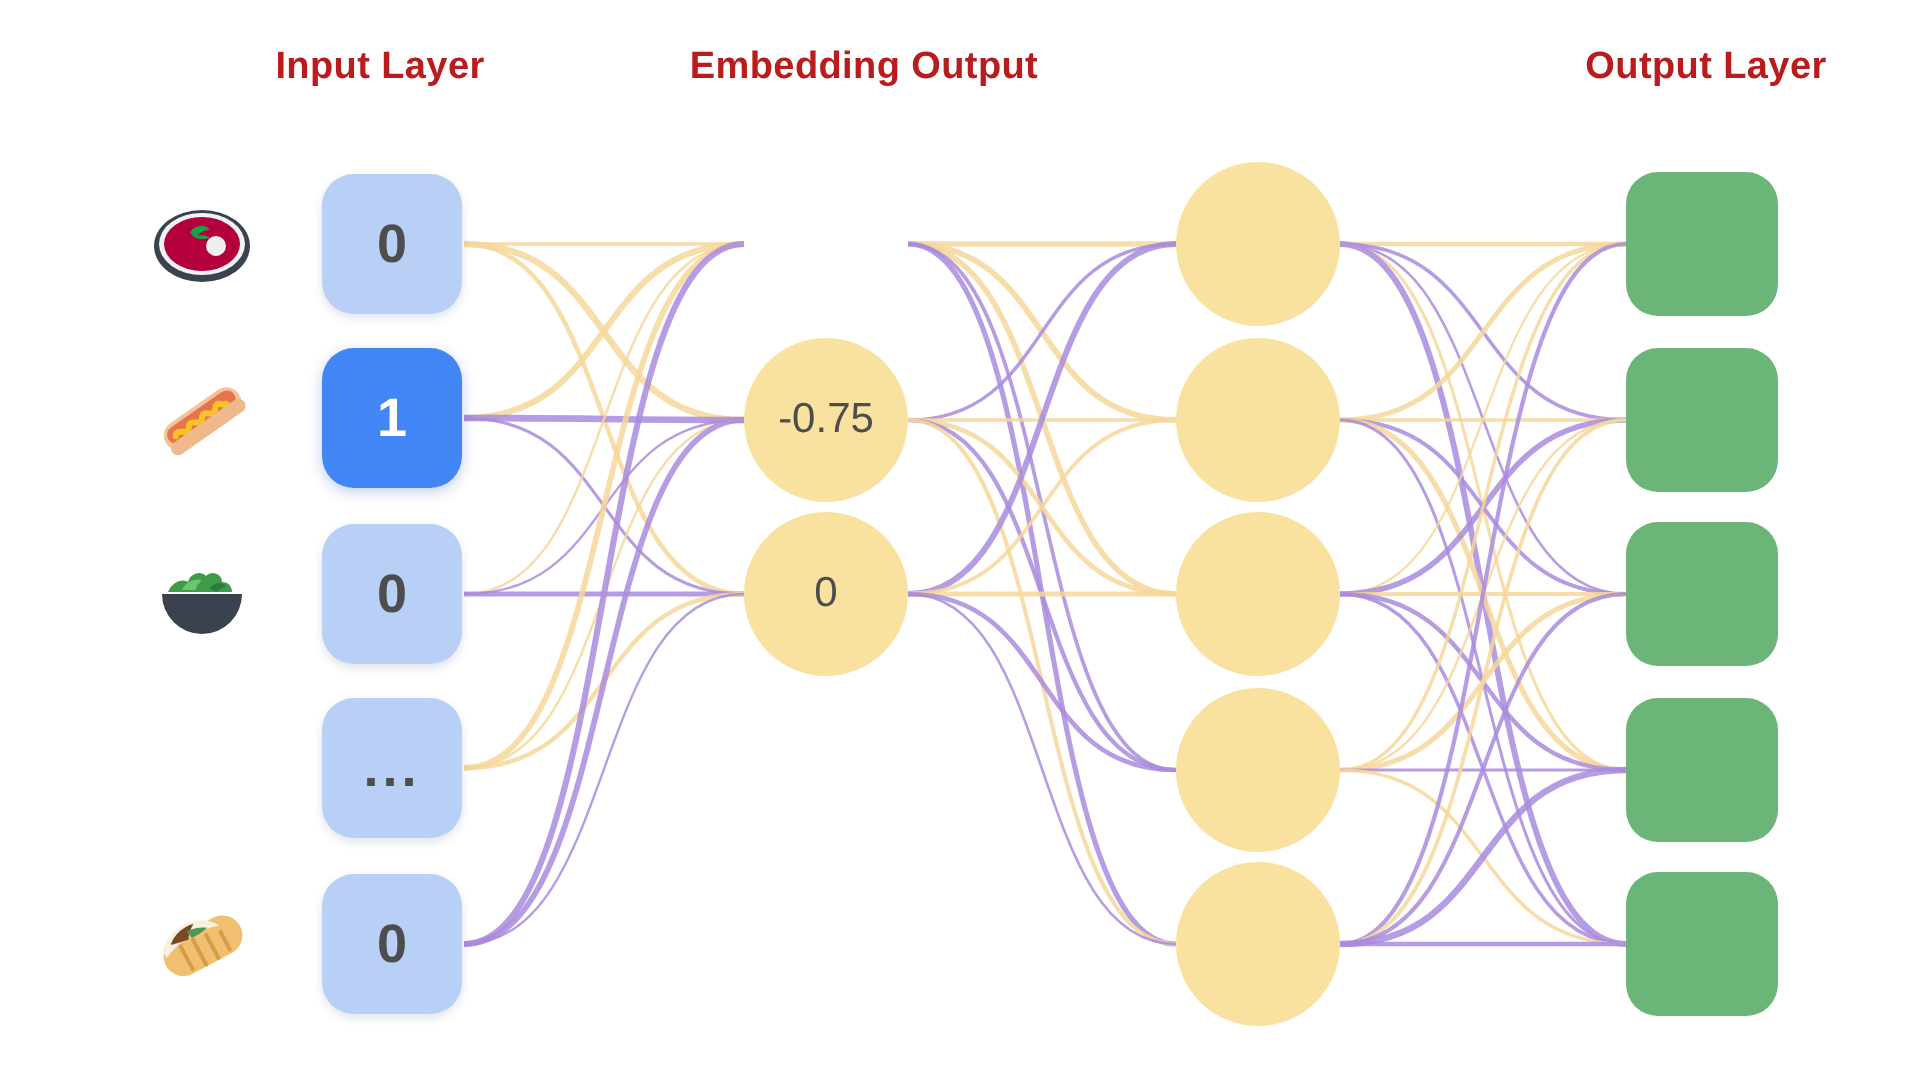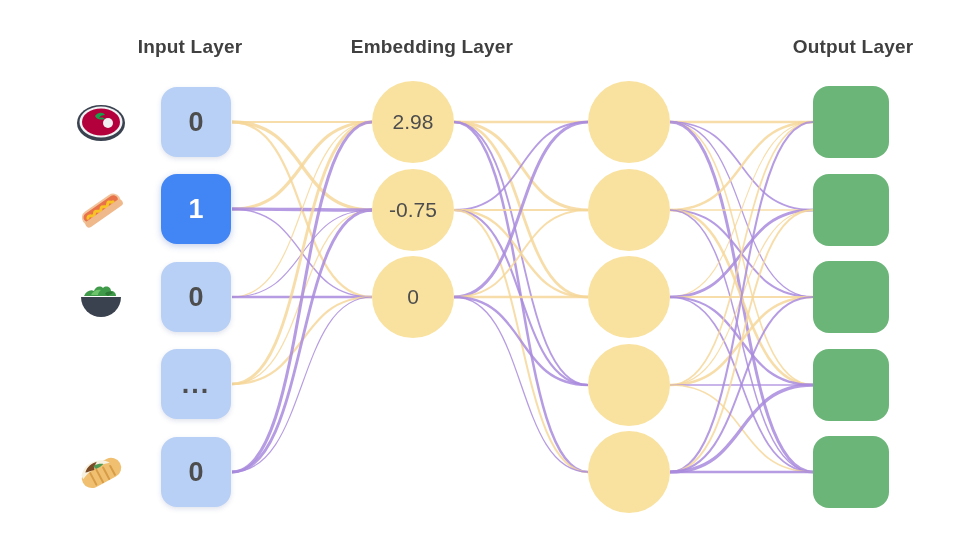--- a/index.html
+++ b/index.html
@@ -10,25 +10,25 @@
     overflow:hidden;
     position:relative;
   }
   #stage{position:absolute;inset:0;}
 
   
   .layer-title{
     position:absolute;
     font-size:19px;
     font-weight:bold;
-    color:#404040;
+    color:#b91c1c;
     letter-spacing:.2px;
     white-space:nowrap;
     transform:translateX(-50%);
-    top:36px;
+    top:23px;
   }
 
   
   #edges{position:absolute;left:0;top:0;width:960px;height:540px;}
 
   
   .node{position:absolute;box-sizing:border-box;}
 
   .input-box{
     width:70px;height:70px;
@@ -71,21 +71,21 @@
     background:#6cb579;
     transform:translate(-50%,-50%);
   }
 </style>
 </head>
 <body>
 
 <div id="stage">
 
   <div class="layer-title" style="left:190px;">Input Layer</div>
-  <div class="layer-title" style="left:432px;">Embedding Layer</div>
+  <div class="layer-title" style="left:432px;">Embedding Output</div>
   <div class="layer-title" style="left:853px;text-align:center;">Output Layer</div>
 
   <svg id="edges" viewBox="0 0 960 540" xmlns="http://www.w3.org/2000/svg">
       <path d="M232,122 C309,122 295,122 372,122" stroke="#f6d79a" fill="none" stroke-width="1.7583825352873572" opacity="0.85"></path>
       <path d="M232,122 C309,122 295,210 372,210" stroke="#f6d79a" fill="none" stroke-width="3.2716021786311655" opacity="0.85"></path>
       <path d="M232,122 C309,122 295,297 372,297" stroke="#f6d79a" fill="none" stroke-width="2.2642464643177798" opacity="0.85"></path>
       <path d="M232,209 C309,209 295,122 372,122" stroke="#f6d79a" fill="none" stroke-width="3.113718510611783" opacity="0.85"></path>
       <path d="M232,209 C309,209 295,210 372,210" stroke="#a98bdd" fill="none" stroke-width="3.294220895596883" opacity="0.85"></path>
       <path d="M232,209 C309,209 295,297 372,297" stroke="#a98bdd" fill="none" stroke-width="1.525380200345712" opacity="0.85"></path>
       <path d="M232,297 C309,297 295,122 372,122" stroke="#f6d79a" fill="none" stroke-width="1.229875040114799" opacity="0.85"></path>
@@ -182,21 +182,20 @@
       </g>
     </svg>
   </div>
 
   <div class="node input-box" style="left:196px;top:122px;">0</div>
   <div class="node input-box active" style="left:196px;top:209px;">1</div>
   <div class="node input-box" style="left:196px;top:297px;">0</div>
   <div class="node input-box dots" style="left:196px;top:384px;">...</div>
   <div class="node input-box" style="left:196px;top:472px;">0</div>
 
-  <div class="node embed-circle" style="left:413px;top:122px;">2.98</div>
   <div class="node embed-circle" style="left:413px;top:210px;text-align:center;">-0.75</div>
   <div class="node embed-circle" style="left:413px;top:297px;">0</div>
 
   <div class="node hidden-circle" style="left:629px;top:122px;"></div>
   <div class="node hidden-circle" style="left:629px;top:210px;"></div>
   <div class="node hidden-circle" style="left:629px;top:297px;"></div>
   <div class="node hidden-circle" style="left:629px;top:385px;"></div>
   <div class="node hidden-circle" style="left:629px;top:472px;"></div>
 
   <div class="node output-box" style="left:851px;top:122px;"></div>

